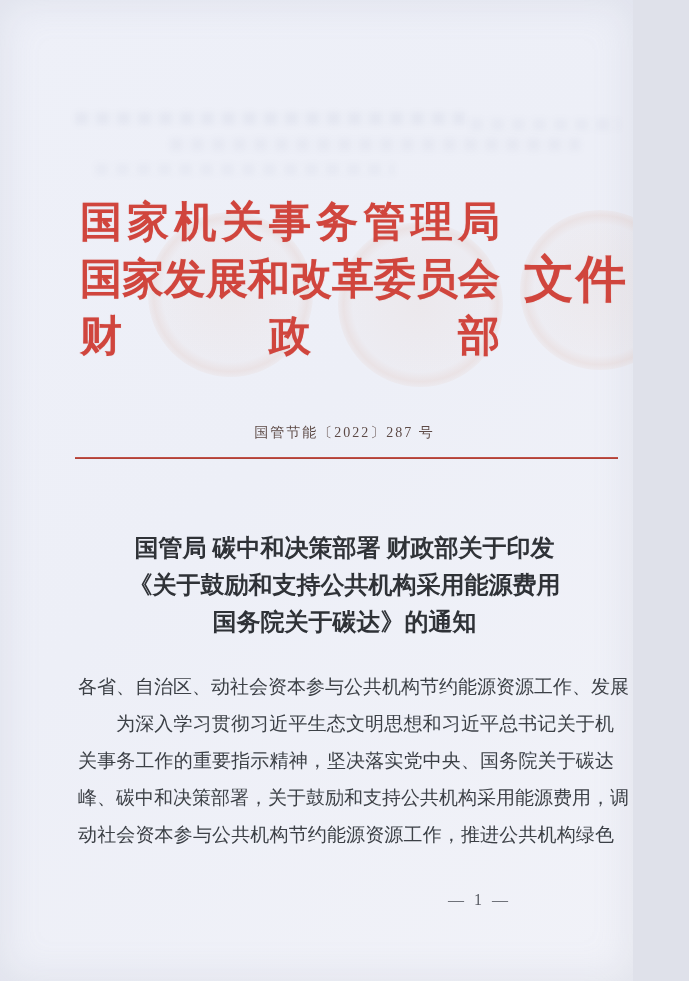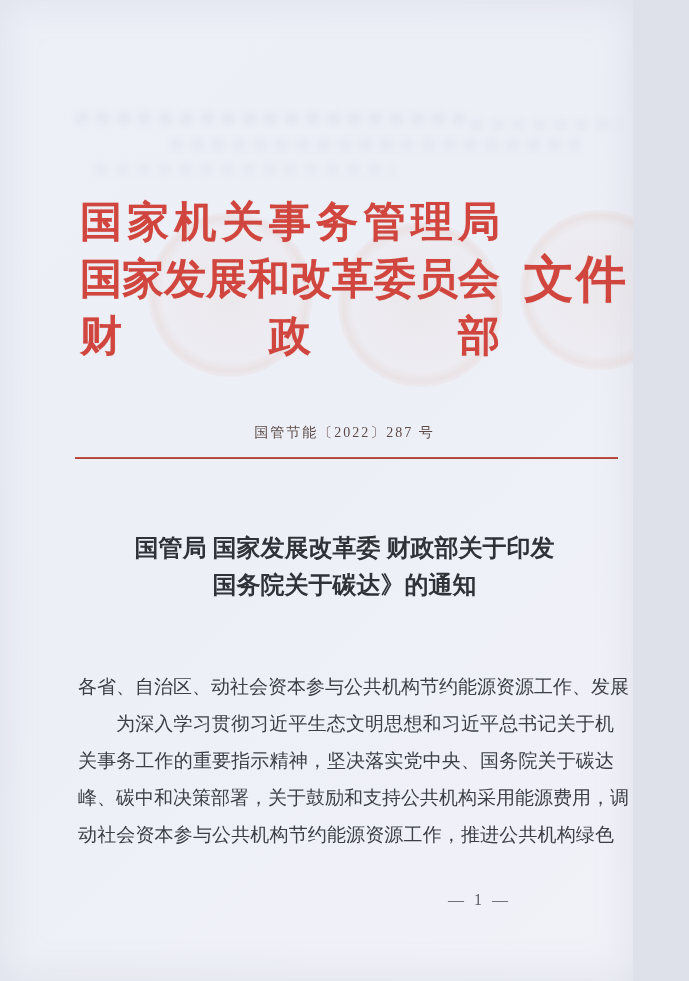--- a/index.html
+++ b/index.html
@@ -152,21 +152,22 @@
       <div class="agency-line">财政部</div>
     </div>
     <div class="doc-word">文件</div>
   </div>
 
   <div class="doc-number">国管节能〔2022〕287 号</div>
 
   <div class="red-rule"></div>
 
   <div class="doc-title">
-    <div>国管局 国家发展改革委 财政部关于印发</div>
+    <div>国管局 碳中和决策部署 财政部关于印发</div>
+    <div>《关于鼓励和支持公共机构采用能源费用</div>
     <div>国务院关于碳达》的通知</div>
   </div>
 
   <div class="body-text">
     <div class="body-line">各省、自治区、动社会资本参与公共机构节约能源资源工作、发展</div>
     <div class="body-line indent-first">为深入学习贯彻习近平生态文明思想和习近平总书记关于机</div>
     <div class="body-line">关事务工作的重要指示精神，坚决落实党中央、国务院关于碳达</div>
     <div class="body-line">峰、碳中和决策部署，关于鼓励和支持公共机构采用能源费用，调</div>
     <div class="body-line">动社会资本参与公共机构节约能源资源工作，推进公共机构绿色</div>
   </div>

